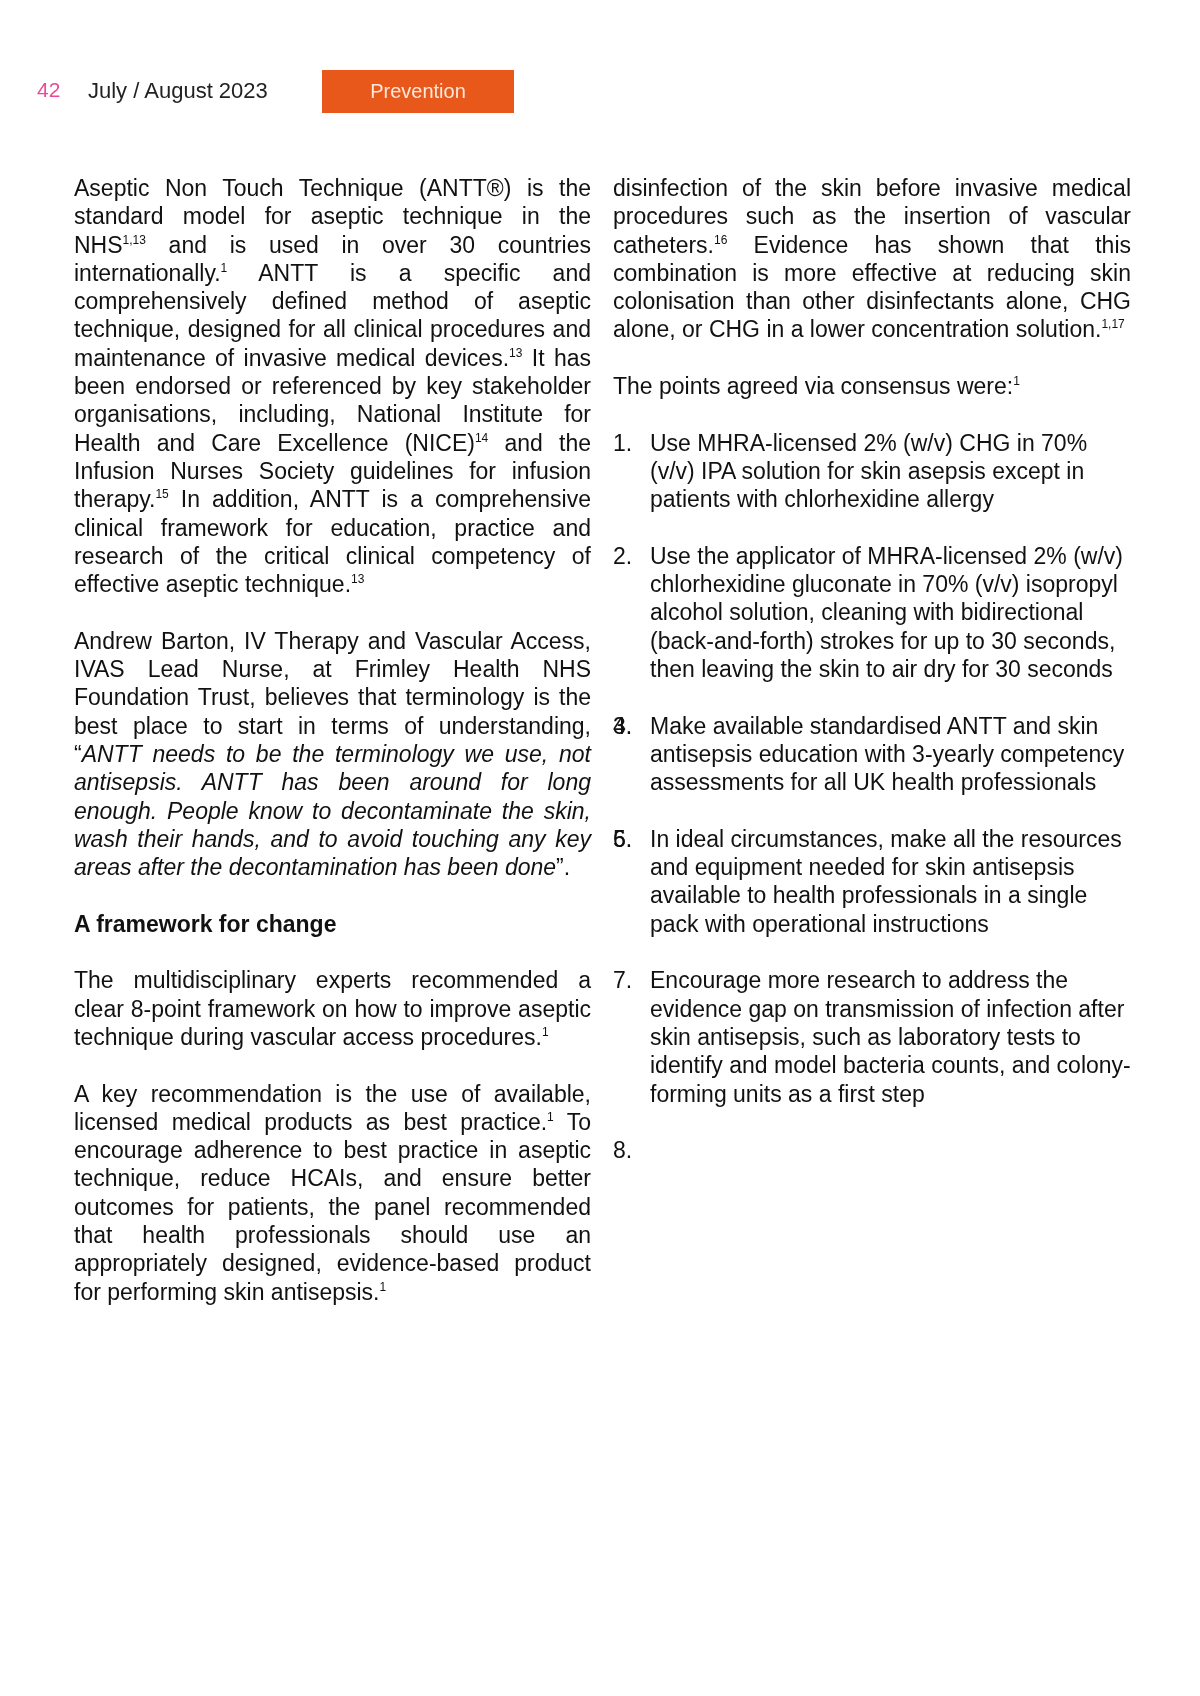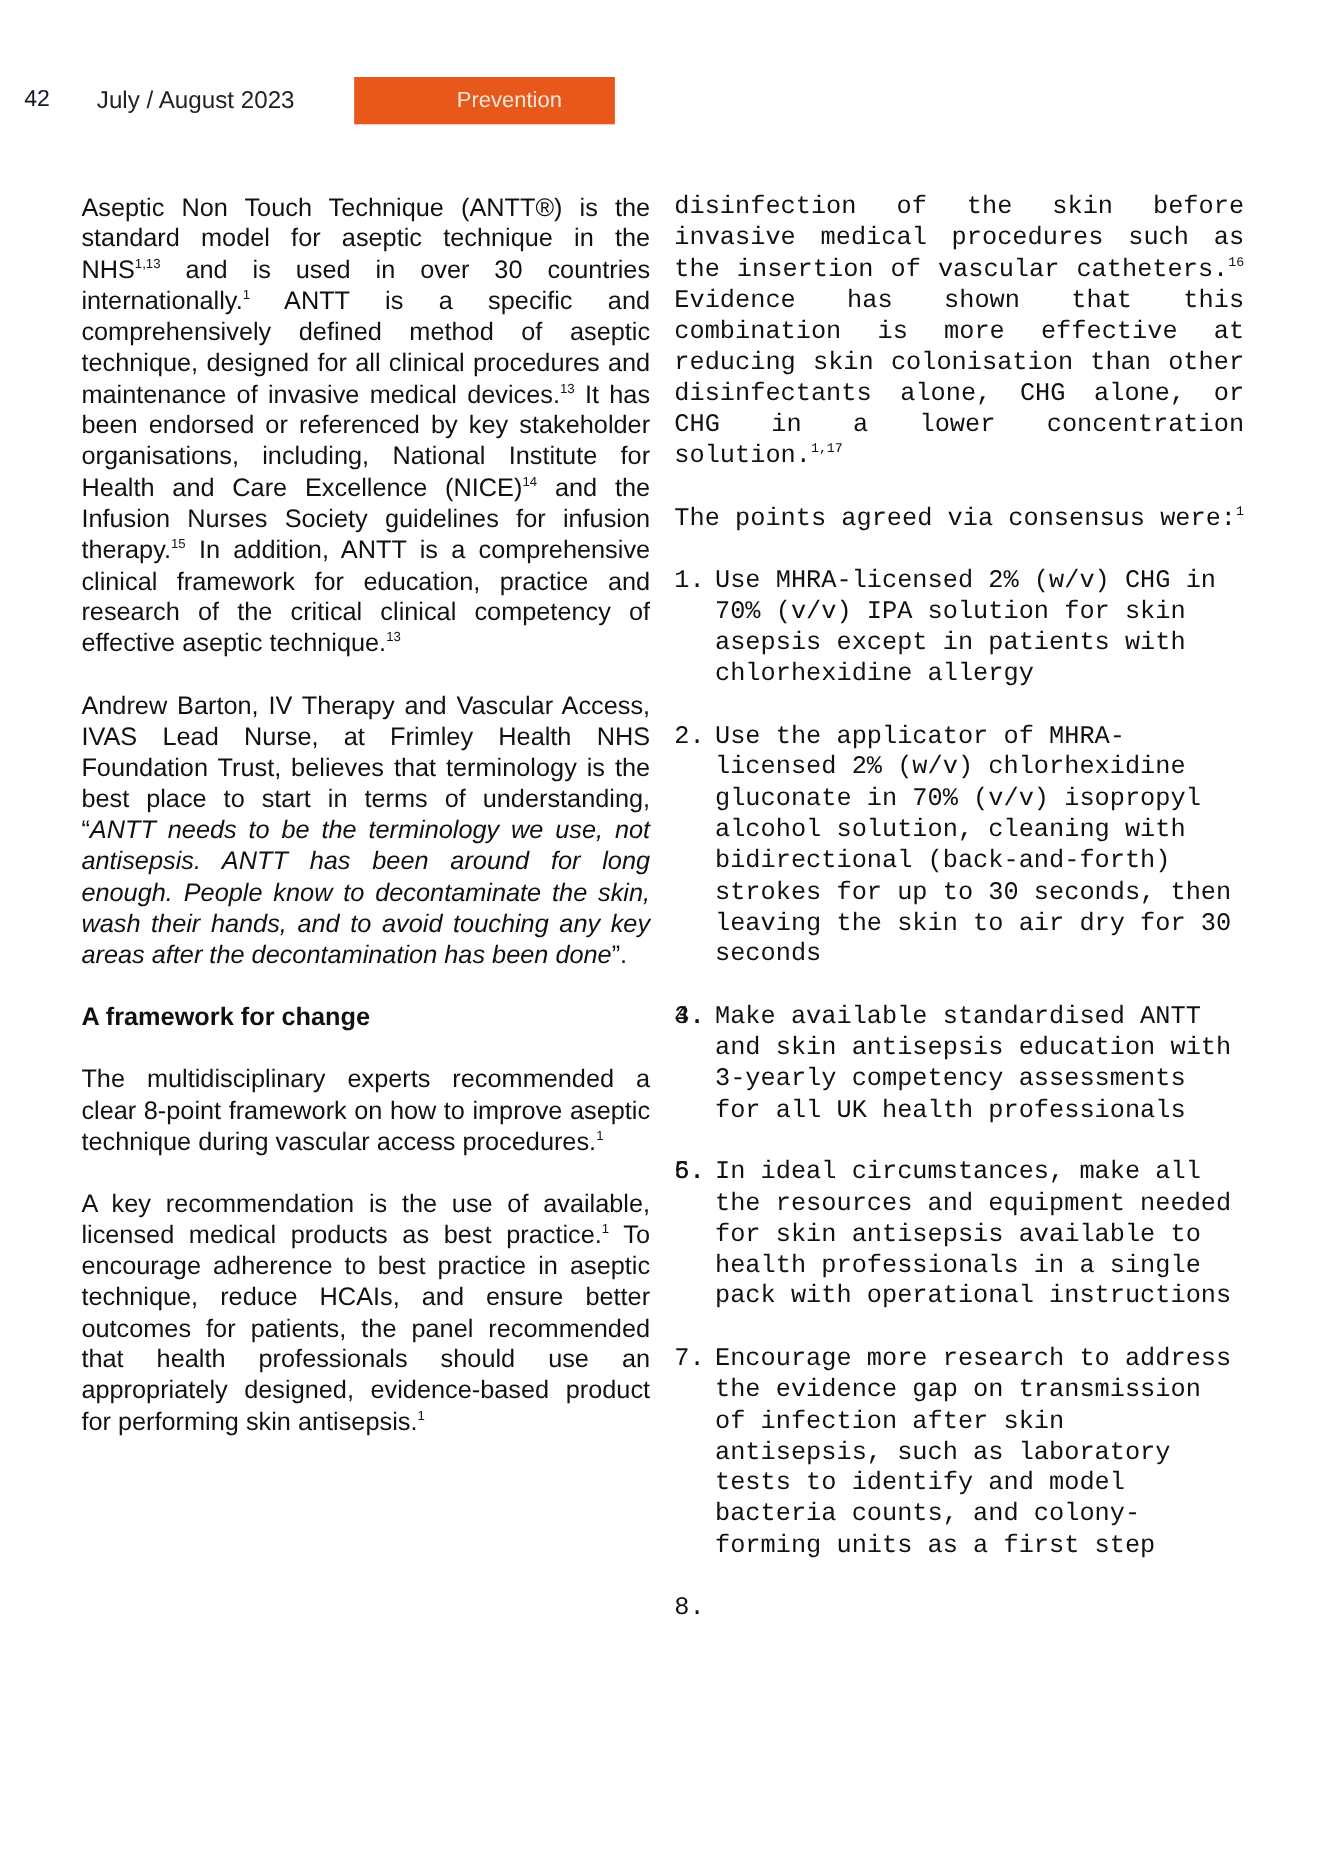--- a/index.html
+++ b/index.html
@@ -17,60 +17,58 @@
     }
     .header {
       position: absolute;
       top: 70px;
       left: 0;
       height: 44px;
       width: 1200px;
     }
     .page-num {
       position: absolute;
-      left: 22px;
+      left: 37px;
       top: 8px;
       font-size: 21px;
-      color: #0f172a;
+      color: #ec4899;
     }
     .issue-date {
       position: absolute;
       left: 88px;
       top: 8px;
       font-size: 22px;
       color: #222;
       text-align: right;
     }
     .section-badge {
       position: absolute;
       left: 322px;
       top: 0;
       width: 192px;
       height: 43px;
       background: #e8581a;
       color: #fbe9de;
       font-size: 20px;
       text-align: center;
       line-height: 43px;
-      padding-left: 45px;
     }
     .col {
       position: absolute;
       top: 174px;
       font-size: 23px;
       line-height: 28.3px;
     }
     .col-left {
       left: 74px;
       width: 517px;
     }
     .col-right {
       left: 613px;
       width: 518px;
-      font-family: Liberation Mono, monospace;
     }
     .col p {
       margin: 0 0 28.3px 0;
       text-align: justify;
     }
     .col p.nojust {
       text-align: left;
     }
     .col h3 {
       margin: 0 0 28.3px 0;

